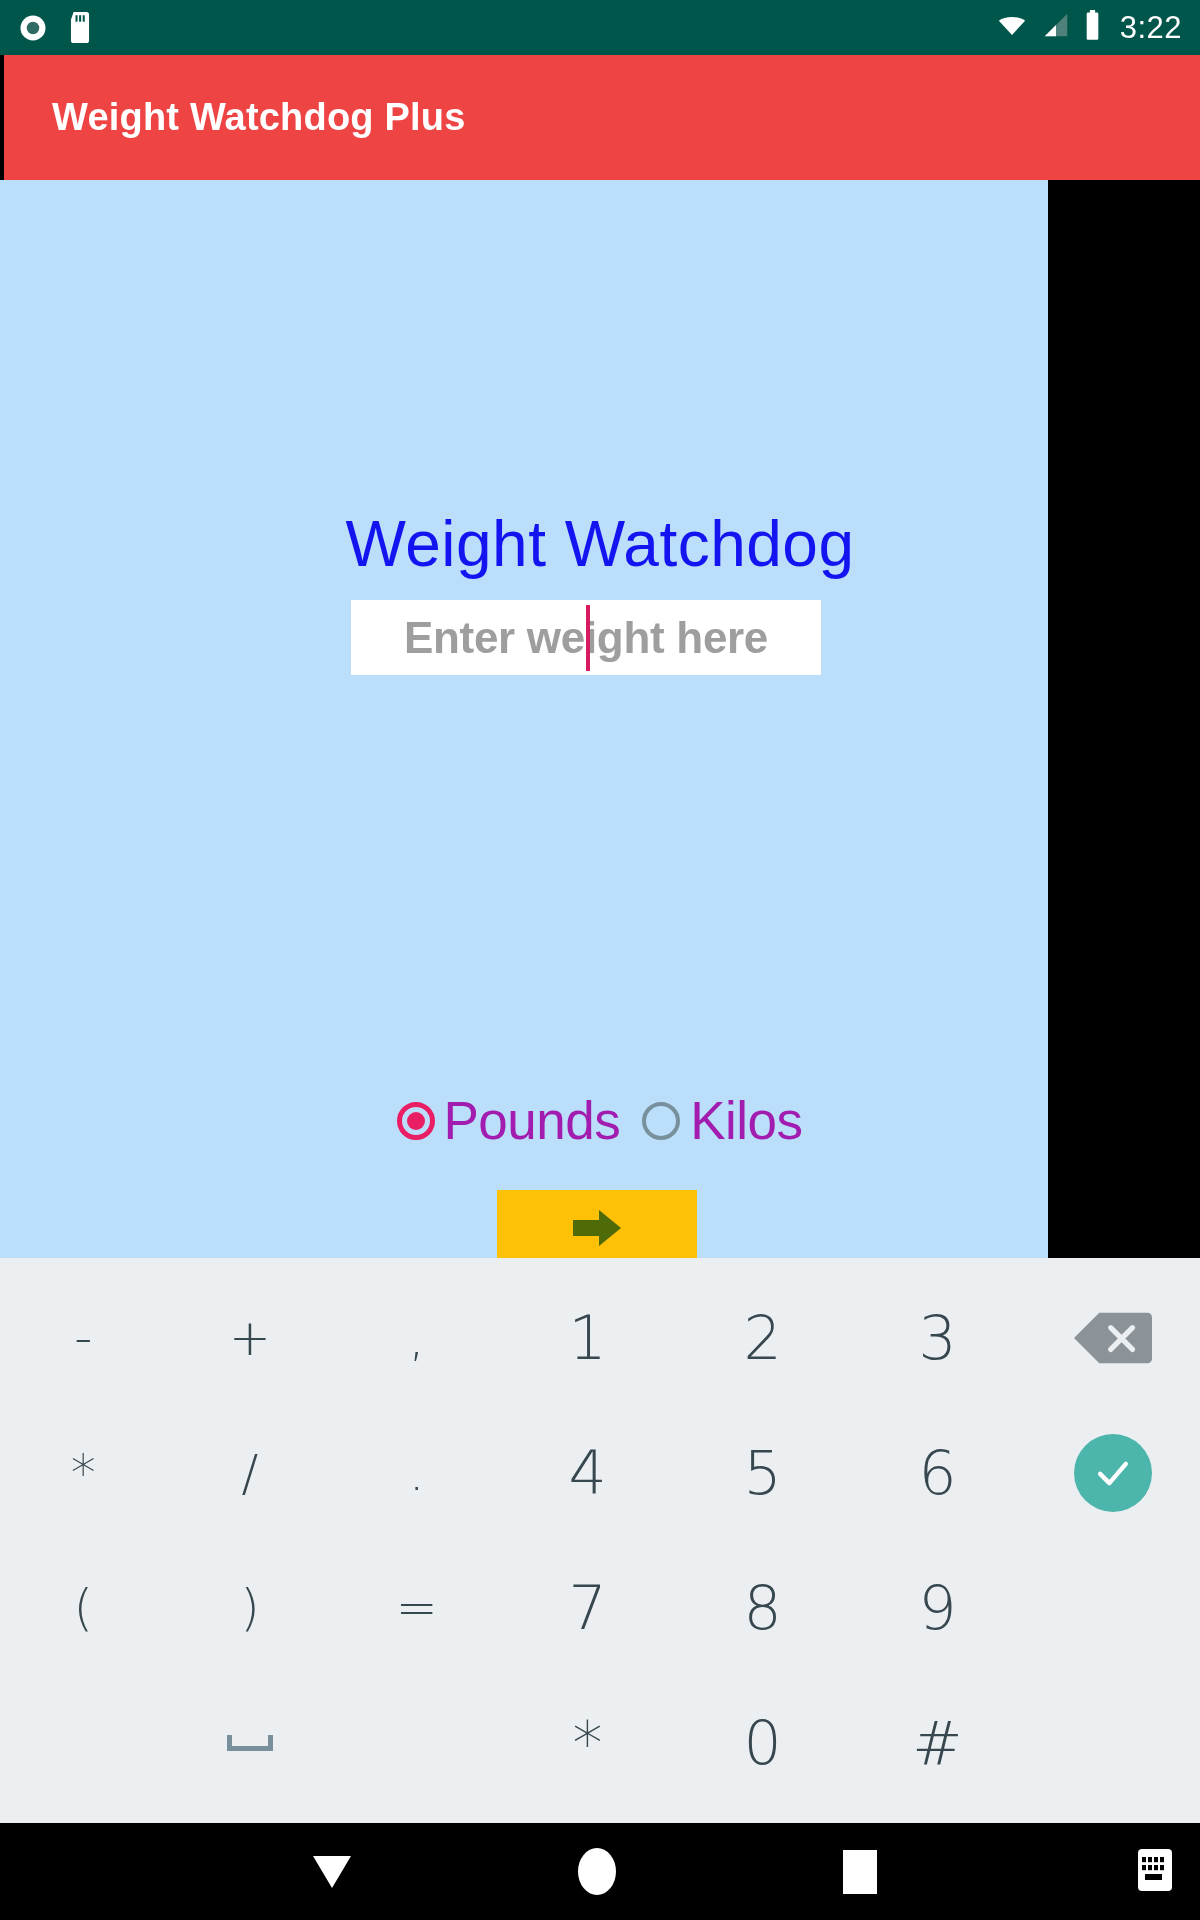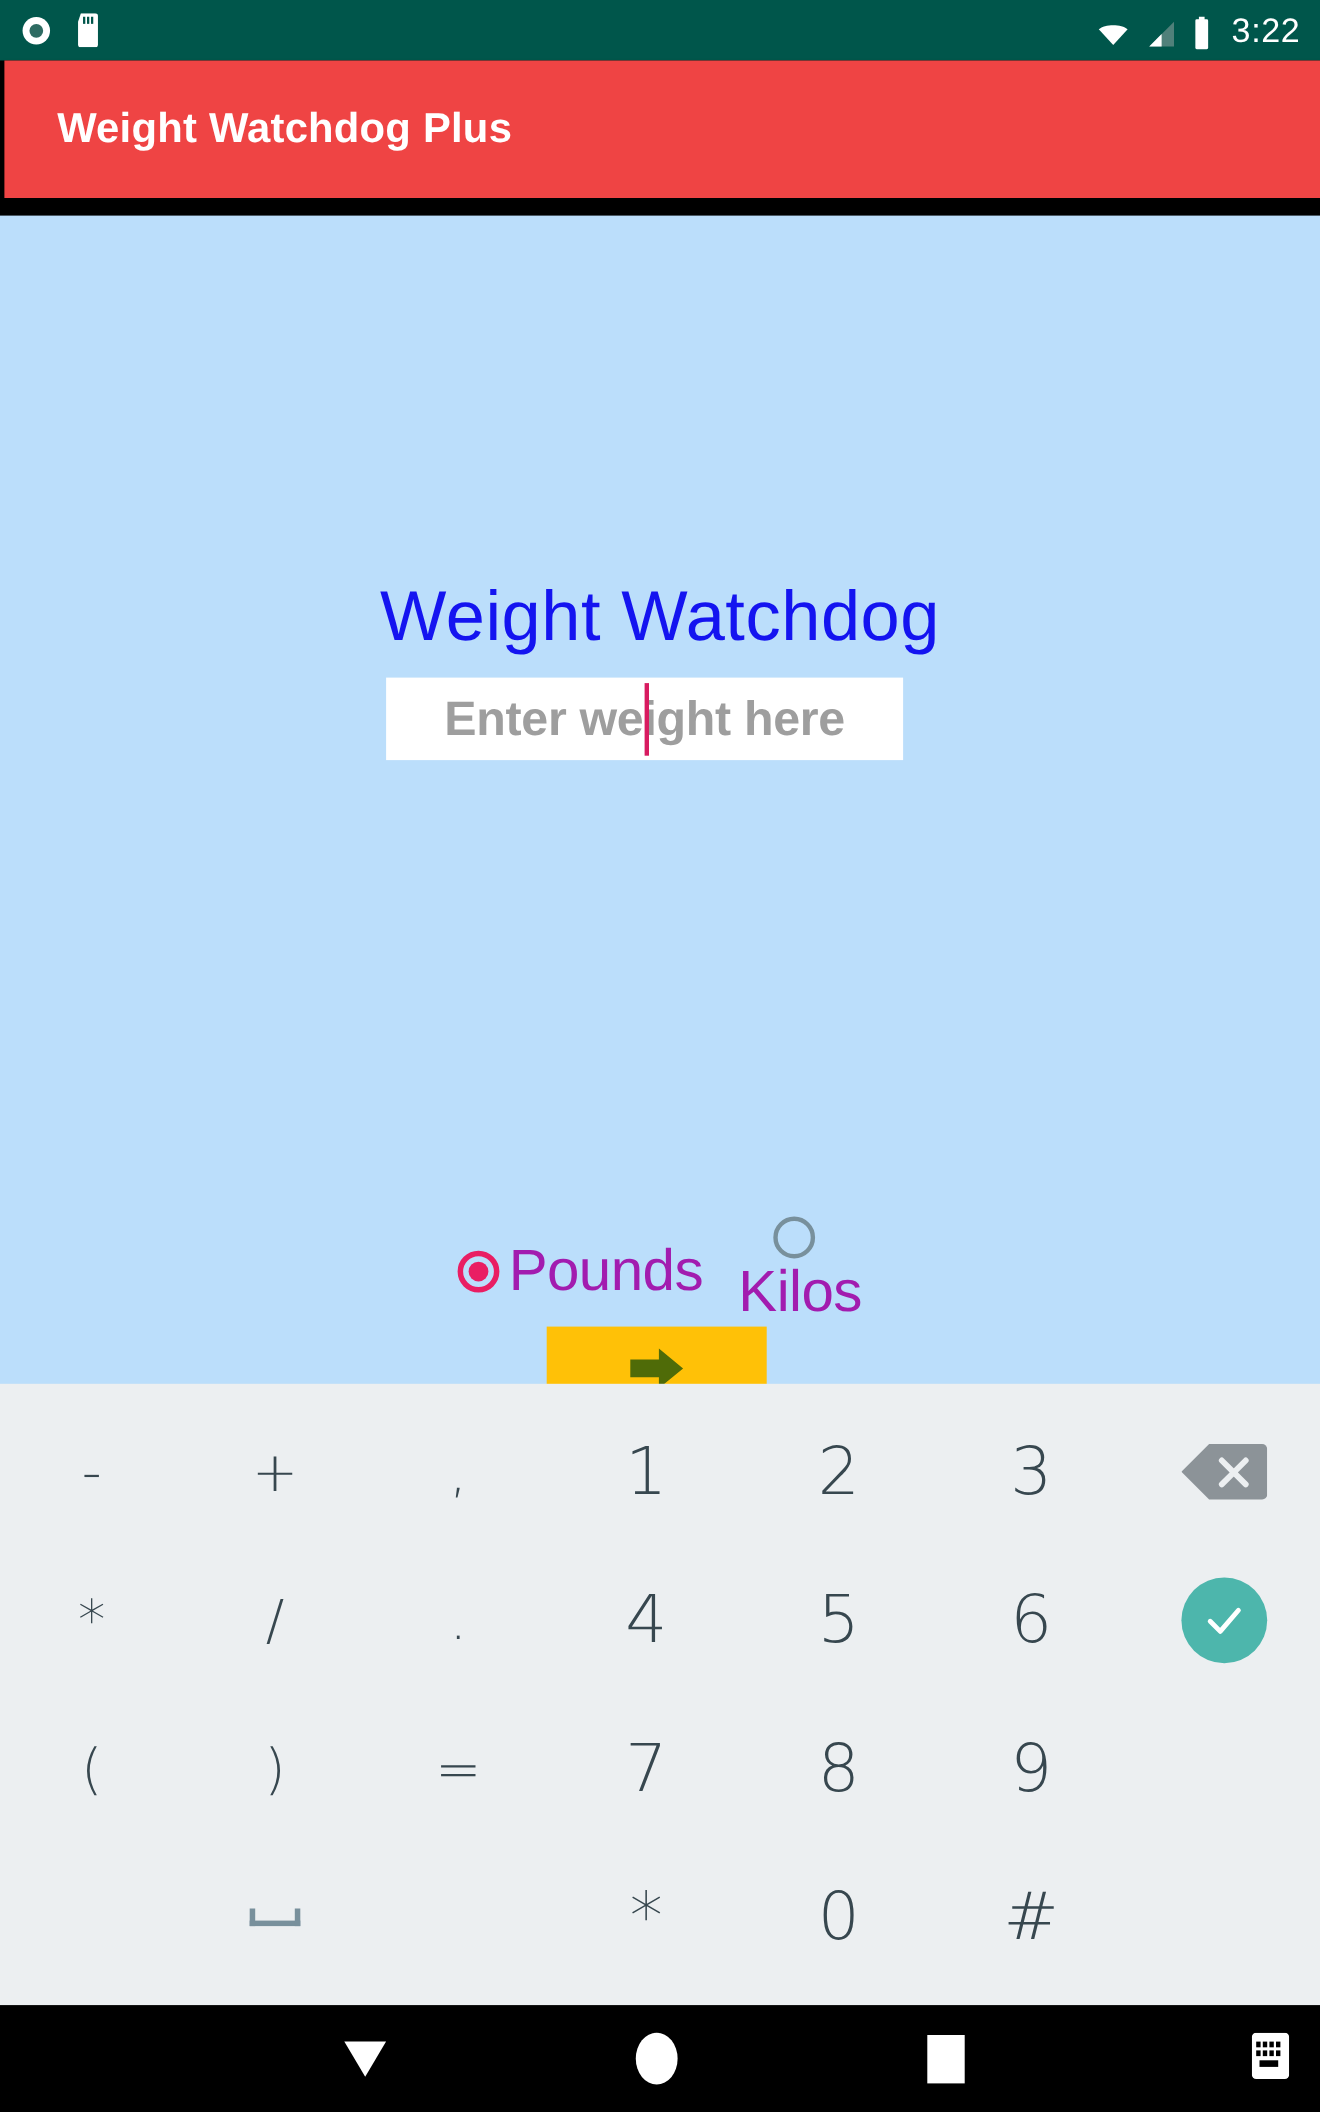--- a/index.html
+++ b/index.html
@@ -10,42 +10,42 @@
   }
   #screen { position:relative; width:1200px; height:1920px; }
 
   
   #status-bar {
     position:absolute; top:0; left:0; width:1200px; height:55px;
     background:#00564B; display:flex; align-items:center;
     padding:0 18px;
   }
   .sb-left { display:flex; align-items:center; gap:20px; }
-  .sb-right { margin-left:auto; display:flex; align-items:flex-end; gap:12px; }
+  .sb-right { margin-left:auto; display:flex; align-items:flex-start; gap:12px; }
   .sb-clock {
     color:#fff; font-size:31px; font-weight:500; letter-spacing:.5px;
     margin-left:6px;
   }
   .ico { display:block; }
 
   
   #app-bar {
     position:absolute; top:55px; left:4px; width:1200px; height:125px;
     background:#ef4444; display:flex; align-items:center;
     box-shadow:0 2px 5px rgba(0,0,0,.22);
   }
   #app-title {
     color:#fff; font-size:38px; font-weight:bold;
     padding-left:48px; letter-spacing:.2px;
   }
 
   
   #content {
-    position:absolute; top:180px; left:0; width:1200px; height:1078px;
-    background:#BBDEFB; overflow:hidden;margin-top:16px;
+    position:absolute; top:180px; left:0; width:1048px; height:1078px;
+    background:#BBDEFB; overflow:hidden;
   }
   #headline {
     position:absolute; top:327px; left:0; width:1200px;
     text-align:center; color:#1414F0; font-size:64px;
     font-weight:normal; letter-spacing:.5px;
   }
   #weight-field {
     position:absolute; top:420px; left:351px;
     width:470px; height:75px;
     background:#fff; display:flex; align-items:center;
@@ -69,21 +69,21 @@
     border:5px solid #E91E63; display:flex;
     align-items:center; justify-content:center; box-sizing:border-box;
   }
   .radio-inner { width:18px; height:18px; border-radius:50%; background:#E91E63; }
   .radio-outer.off { border:4px solid #78909C; }
   .radio-label {
     font-size:53px; color:#a21caf; margin-left:8px;
     letter-spacing:-.5px;
   }
   .radio-label.kilos { margin-left:10px; }
-  .radio-opt.kilos { margin-left:22px;flex-direction:column; }
+  .radio-opt.kilos { margin-left:22px; }
 
   #submit-button {
     position:absolute; top:1010px; left:497px;
     width:200px; height:78px; background:#FFC107;
     display:flex; align-items:center; justify-content:center;
     border:none;
   }
 
   
   #keyboard {

